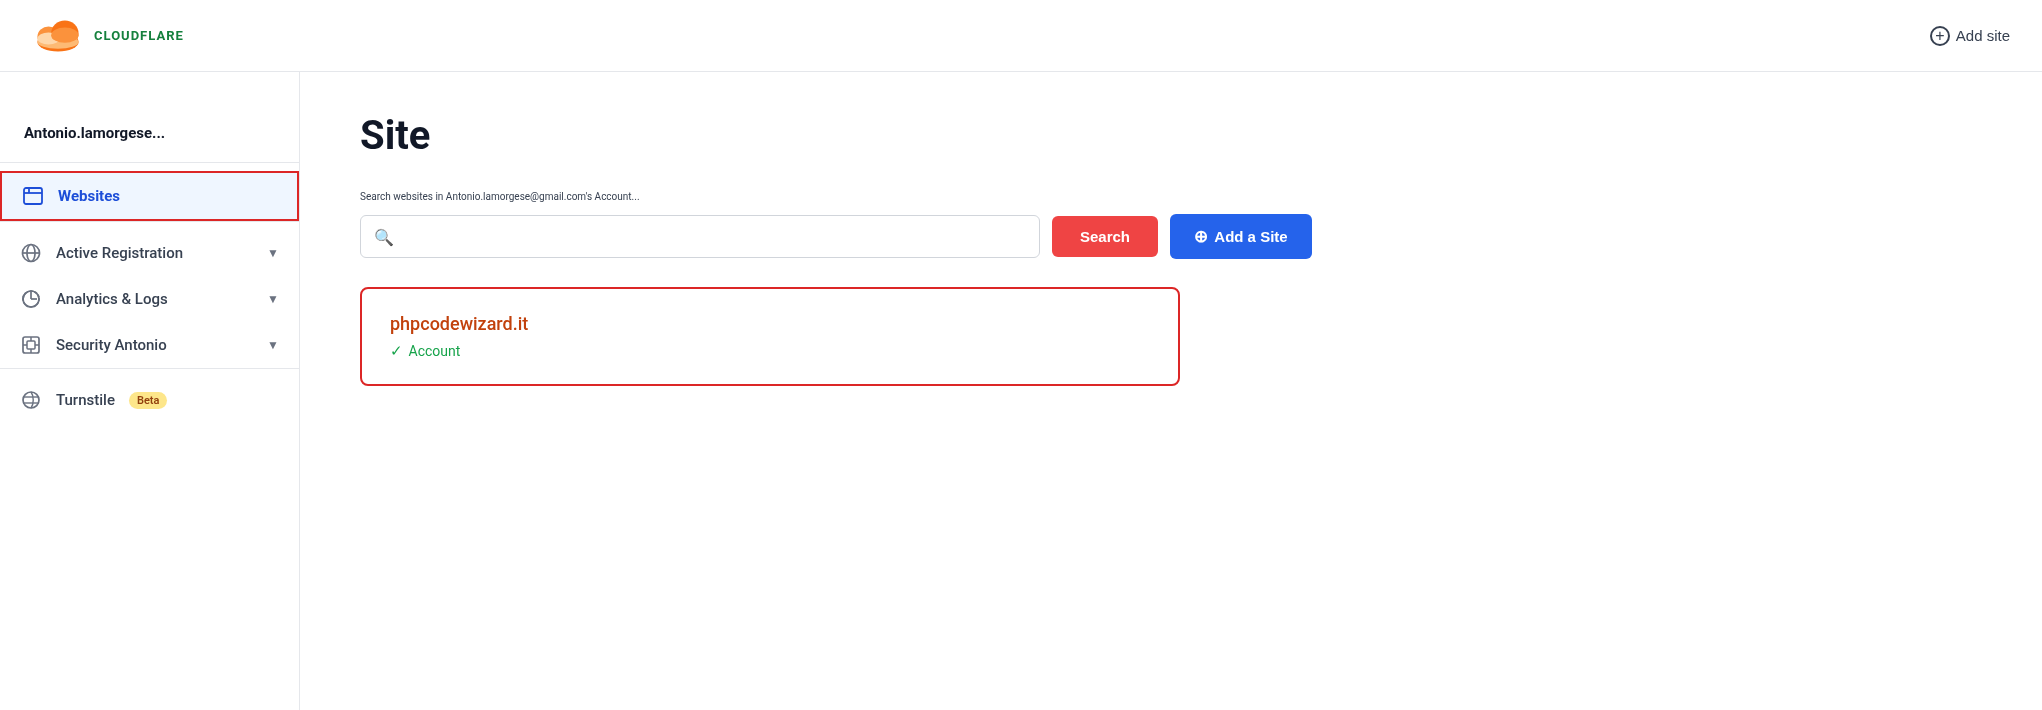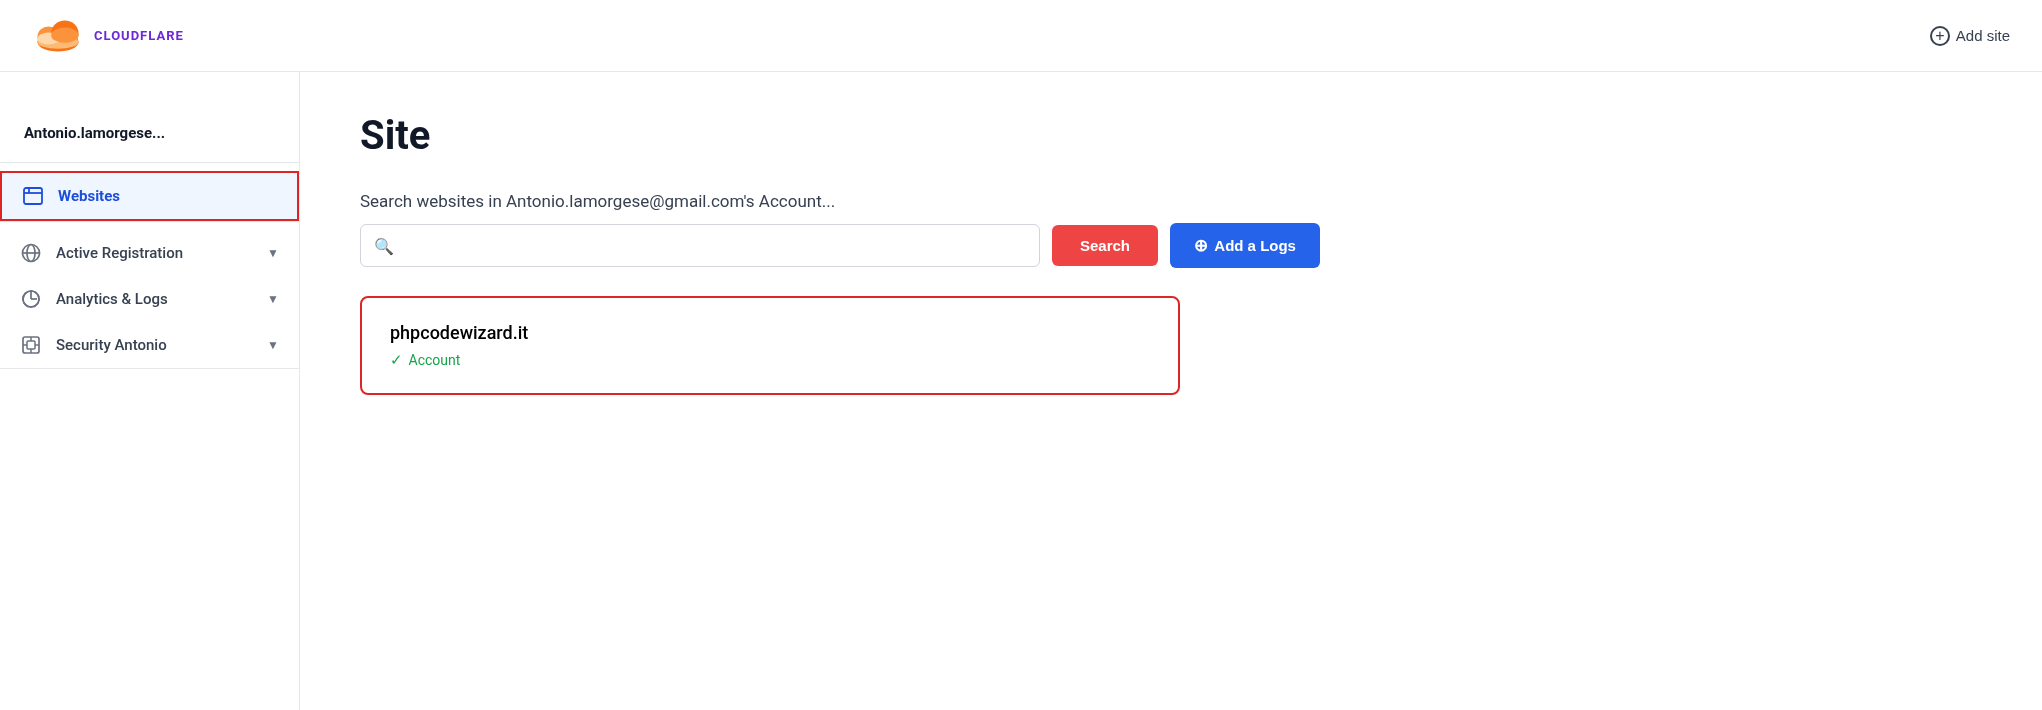--- a/index.html
+++ b/index.html
@@ -20,21 +20,21 @@
       gap: 10px;
     }
     .logo-icon {
       width: 52px;
       height: 36px;
     }
     .logo-text {
       font-size: 13px;
       font-weight: 700;
       letter-spacing: 1px;
-      color: #6d28d9;
+      color: #15803d;
       text-transform: uppercase;
     }
     .add-site-btn {
       display: flex;
       align-items: center;
       gap: 6px;
       background: none;
       border: none;
       color: #374151;
       font-size: 15px;
@@ -125,21 +125,21 @@
       padding: 40px 60px;
       overflow-y: auto;
     }
     .page-title {
       font-size: 40px;
       font-weight: 700;
       color: #111827;
       margin-bottom: 32px;
     }
     .search-label {
-      font-size: 17px;
+      font-size: 10px;
       color: #374151;
       margin-bottom: 12px;
     }
     .search-row {
       display: flex;
       align-items: center;
       gap: 12px;
       margin-bottom: 28px;
     }
     .search-input-wrapper {
@@ -196,21 +196,21 @@
     .site-card {
       border: 2px solid #dc2626;
       border-radius: 8px;
       padding: 24px 28px;
       max-width: 820px;
       cursor: pointer;
     }
     .site-domain {
       font-size: 18px;
       font-weight: 500;
-      color: #000000;
+      color: #c2410c;
       margin-bottom: 8px;
     }
     .site-status {
       display: flex;
       align-items: center;
       gap: 6px;
       font-size: 14px;
       color: #16a34a;
     }
     .status-check {
@@ -298,37 +298,49 @@
           <line x1="3" y1="11" x2="7" y2="11" stroke="#6b7280" stroke-width="1.5"></line>
           <line x1="15" y1="11" x2="19" y2="11" stroke="#6b7280" stroke-width="1.5"></line>
         </svg>
       </span>
       <span>Security Antonio</span>
       <span class="chevron">▼</span>
     </div>
 
     <hr class="sidebar-divider">
 
+    <div class="sidebar-item">
+      <span class="icon">
+        <svg width="22" height="22" viewBox="0 0 22 22" fill="none">
+          <circle cx="11" cy="11" r="8" stroke="#6b7280" stroke-width="1.7"></circle>
+          <path d="M11 3 C14 7 14 15 11 19" stroke="#6b7280" stroke-width="1.4"></path>
+          <path d="M3 8 C8 8 14 8 19 8" stroke="#6b7280" stroke-width="1.4"></path>
+          <path d="M3 14 C8 14 14 14 19 14" stroke="#6b7280" stroke-width="1.4"></path>
+        </svg>
+      </span>
+      <span>Turnstile</span>
+      <span class="beta-badge">Beta</span>
+    </div>
 
   </aside>
 
   <main class="main-content">
     <h1 class="page-title">Site</h1>
 
     <p class="search-label">Search websites in Antonio.lamorgese@gmail.com's Account...</p>
 
     <div class="search-row">
       <div class="search-input-wrapper">
         <span class="search-icon-inner">🔍</span>
         <input type="text" class="search-input" placeholder="" style="">
       </div>
       <button class="btn-search">Search</button>
       <button class="btn-add-site">
         <span class="plus-icon">⊕</span>
-        <span>Add a Logs</span>
+        <span>Add a Site</span>
       </button>
     </div>
 
     <div class="site-card">
       <div class="site-domain">phpcodewizard.it</div>
       <div class="site-status">
         <span class="status-check">✓</span>
         <span>Account</span>
       </div>
     </div>

